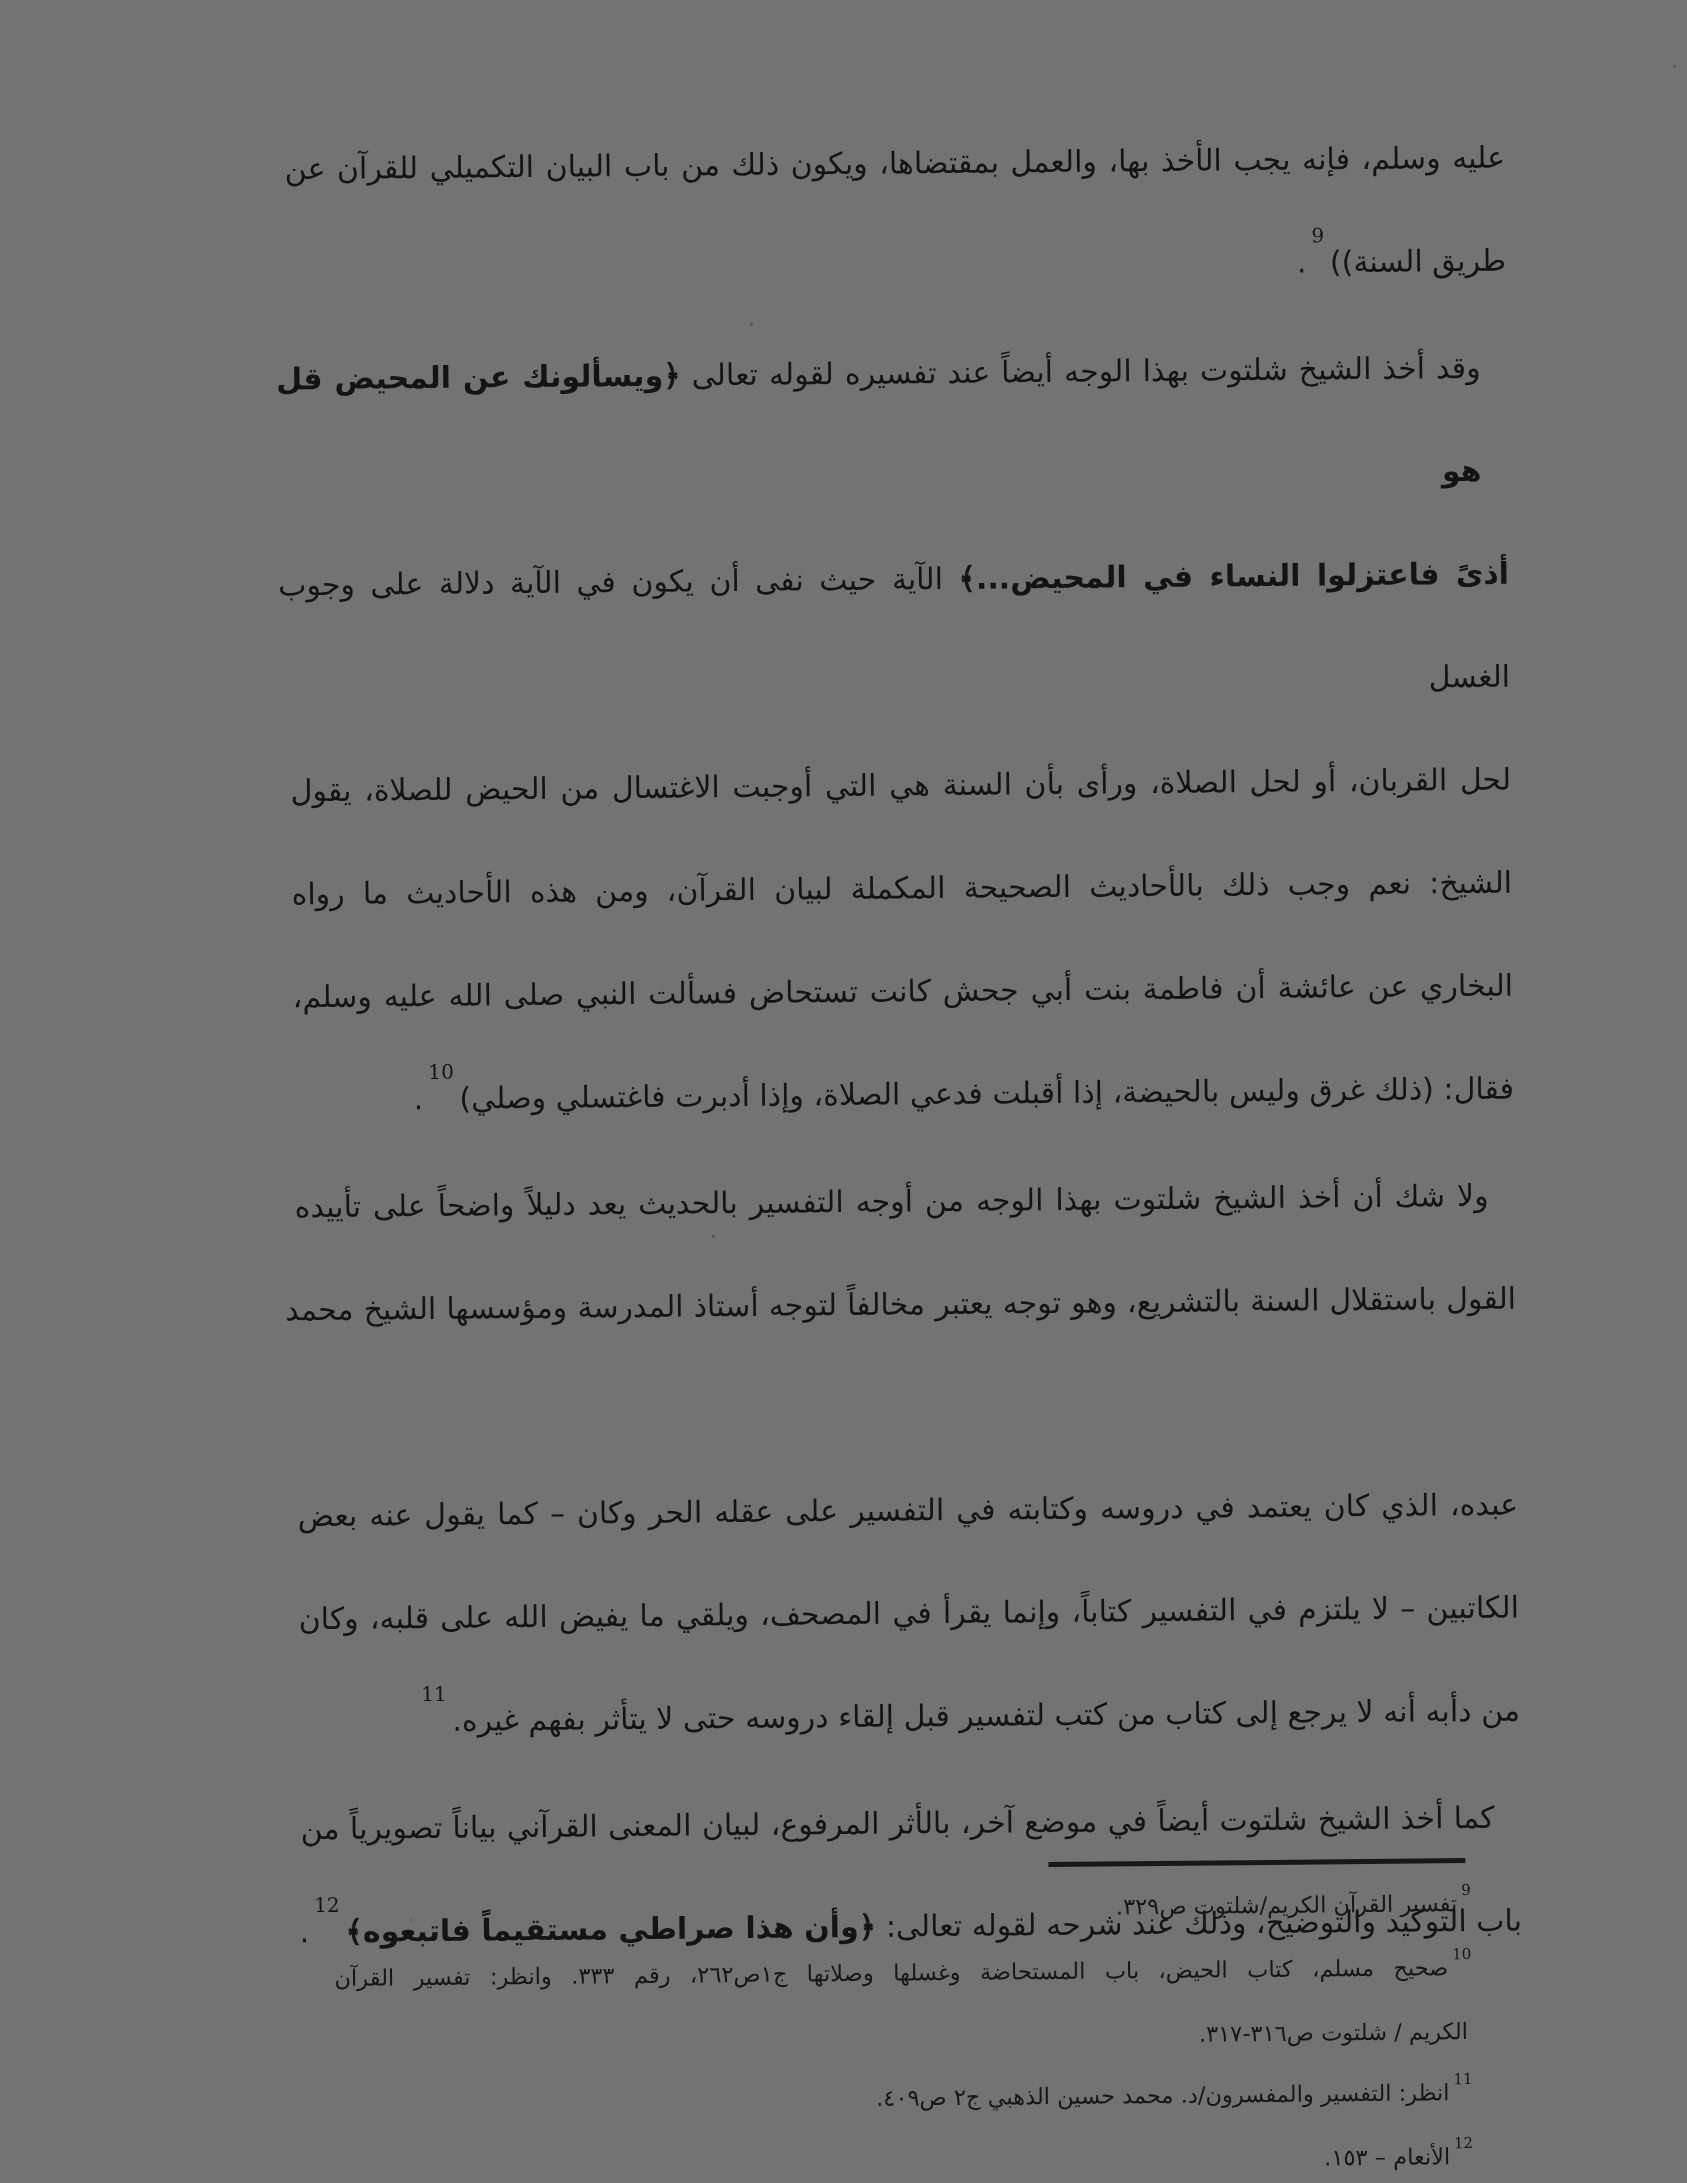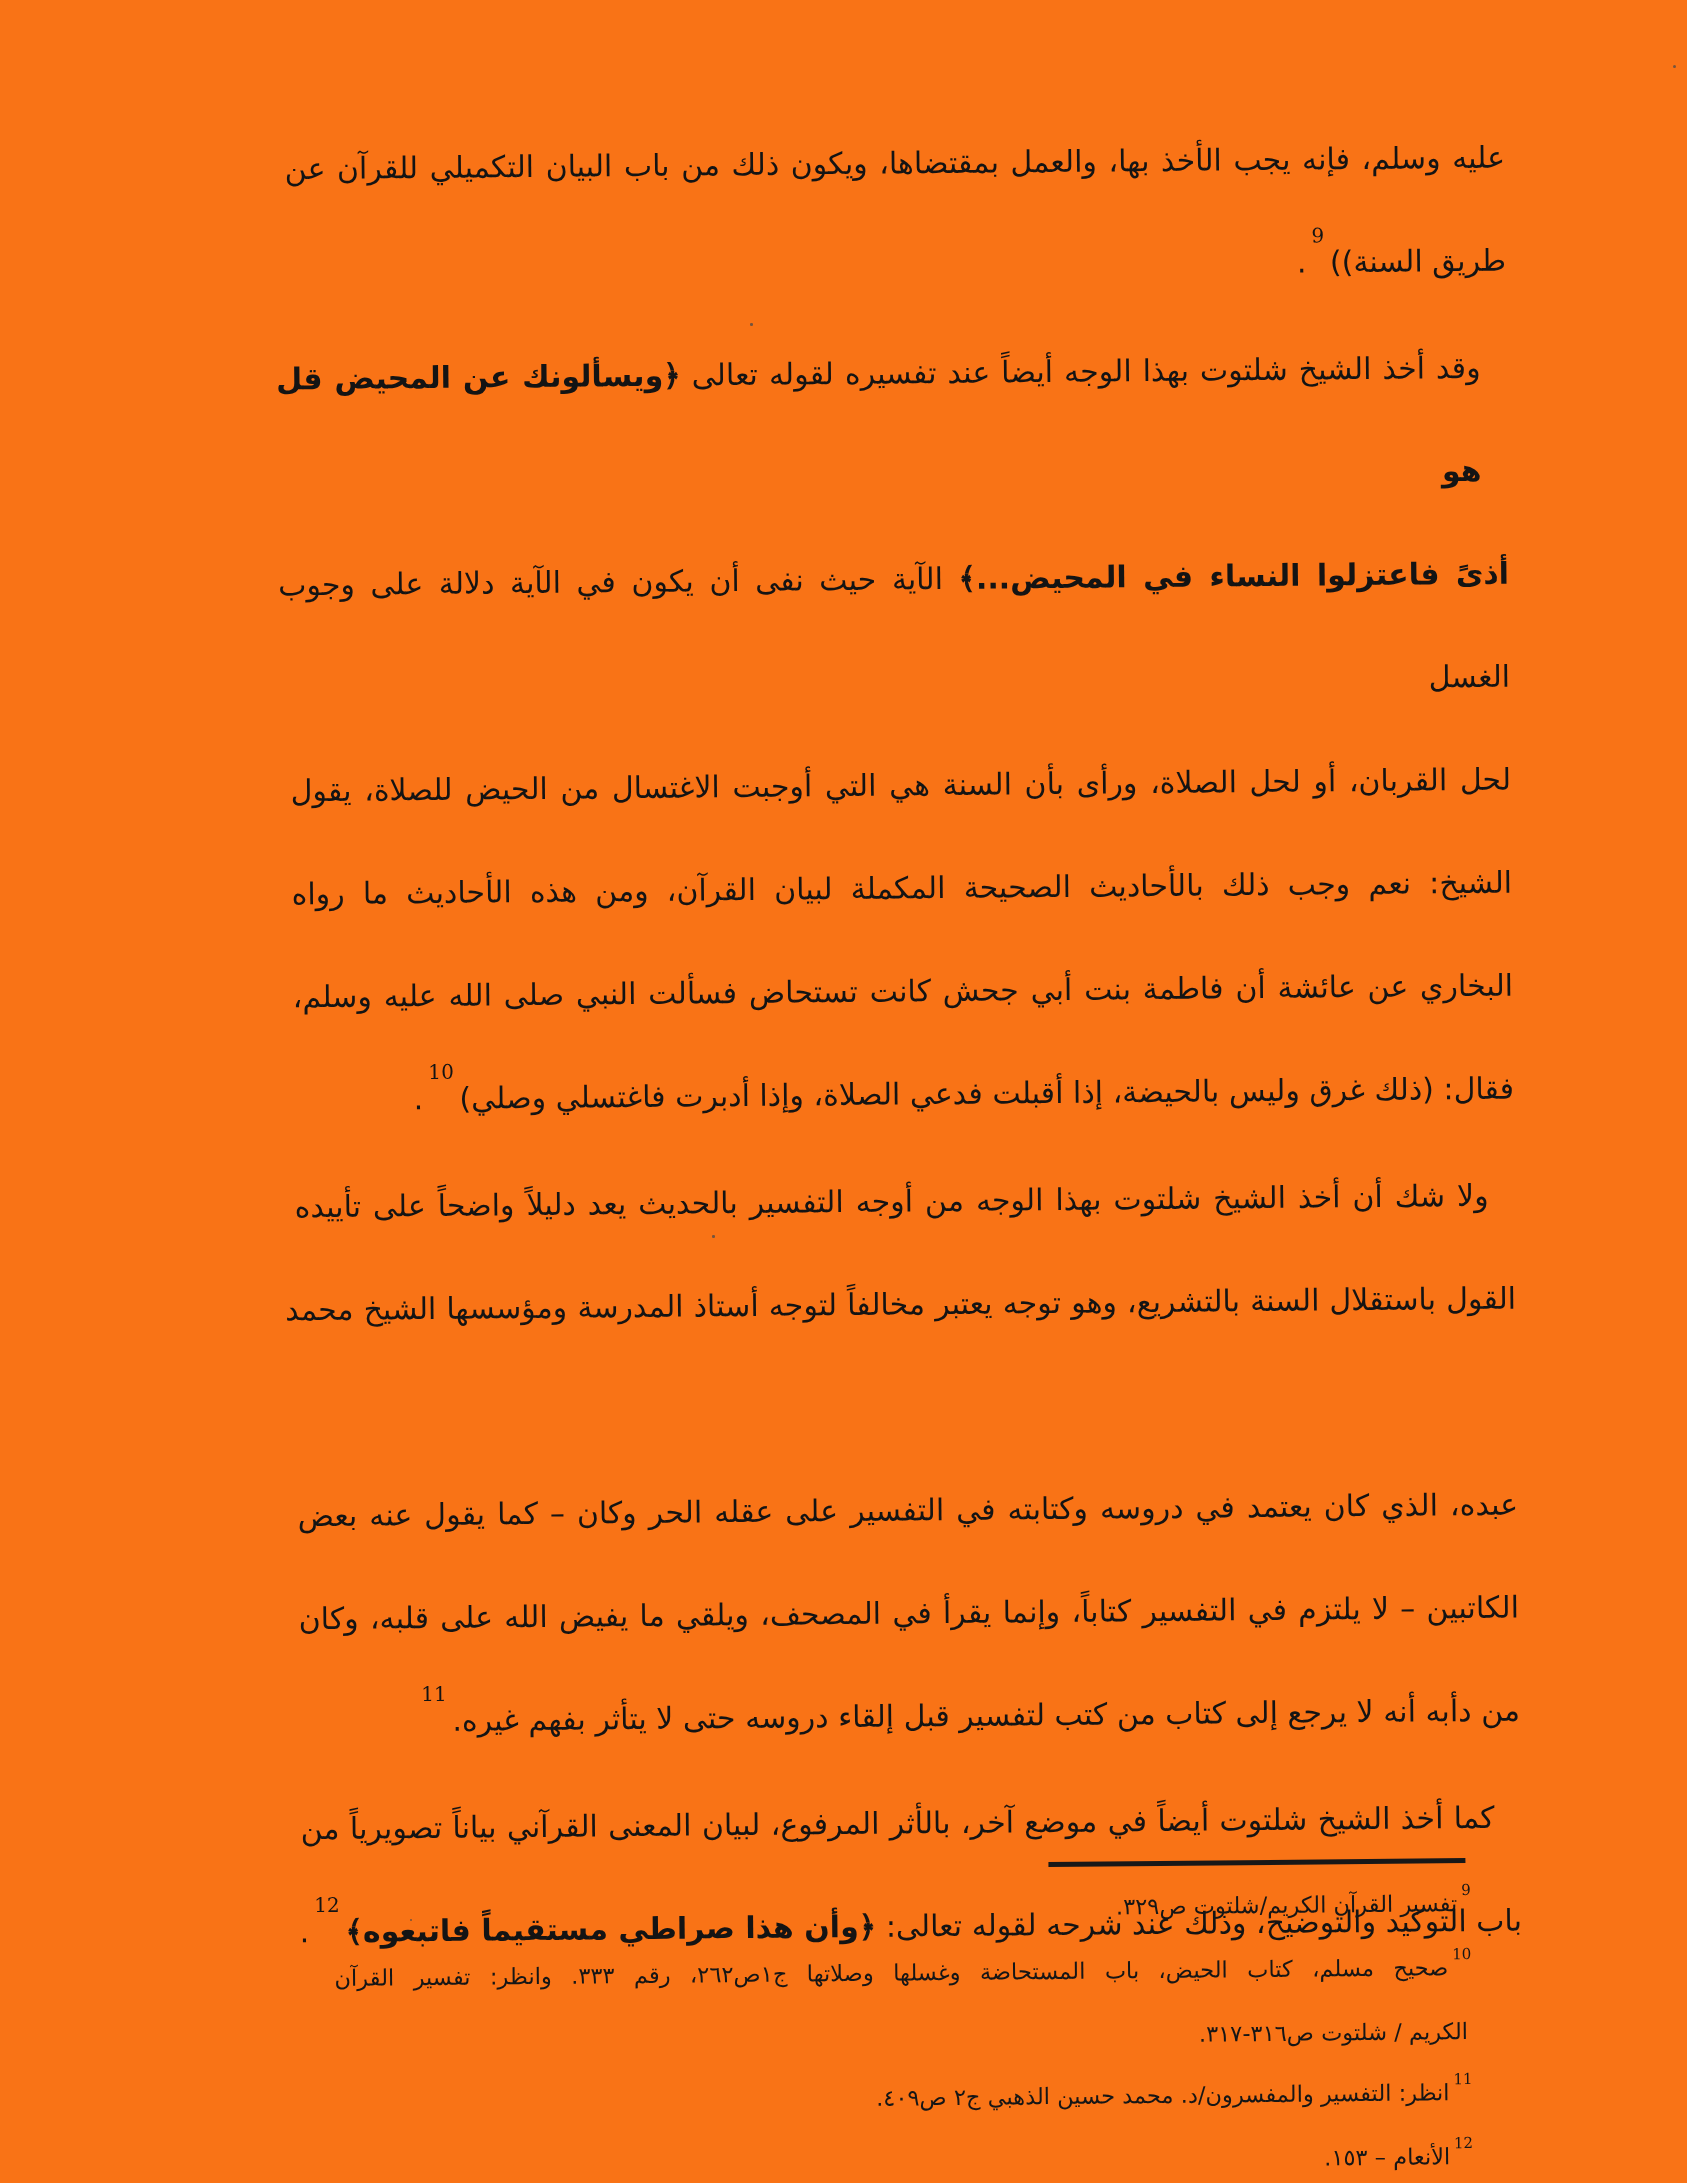--- a/index.html
+++ b/index.html
@@ -4,21 +4,21 @@
 <style>
   html,body{margin:0;padding:0;}
   body{
     width:1687px;height:2183px;
     background:#f7f7f5;
     font-family:"DejaVu Sans",sans-serif;
     overflow:hidden;
   }
   .page{
     position:relative;width:1687px;height:2183px;
-    background:#f97316;color:#141414;direction:rtl;
+    background:#737373;color:#141414;direction:rtl;
   }
   .tilt{
     position:absolute;left:0;top:0;right:0;bottom:0;
     transform:rotate(-0.55deg);transform-origin:50% 50%;
   }
   
   .body-block{
     position:absolute;top:112px;right:173px;left:283px;
   }
   .bline{

